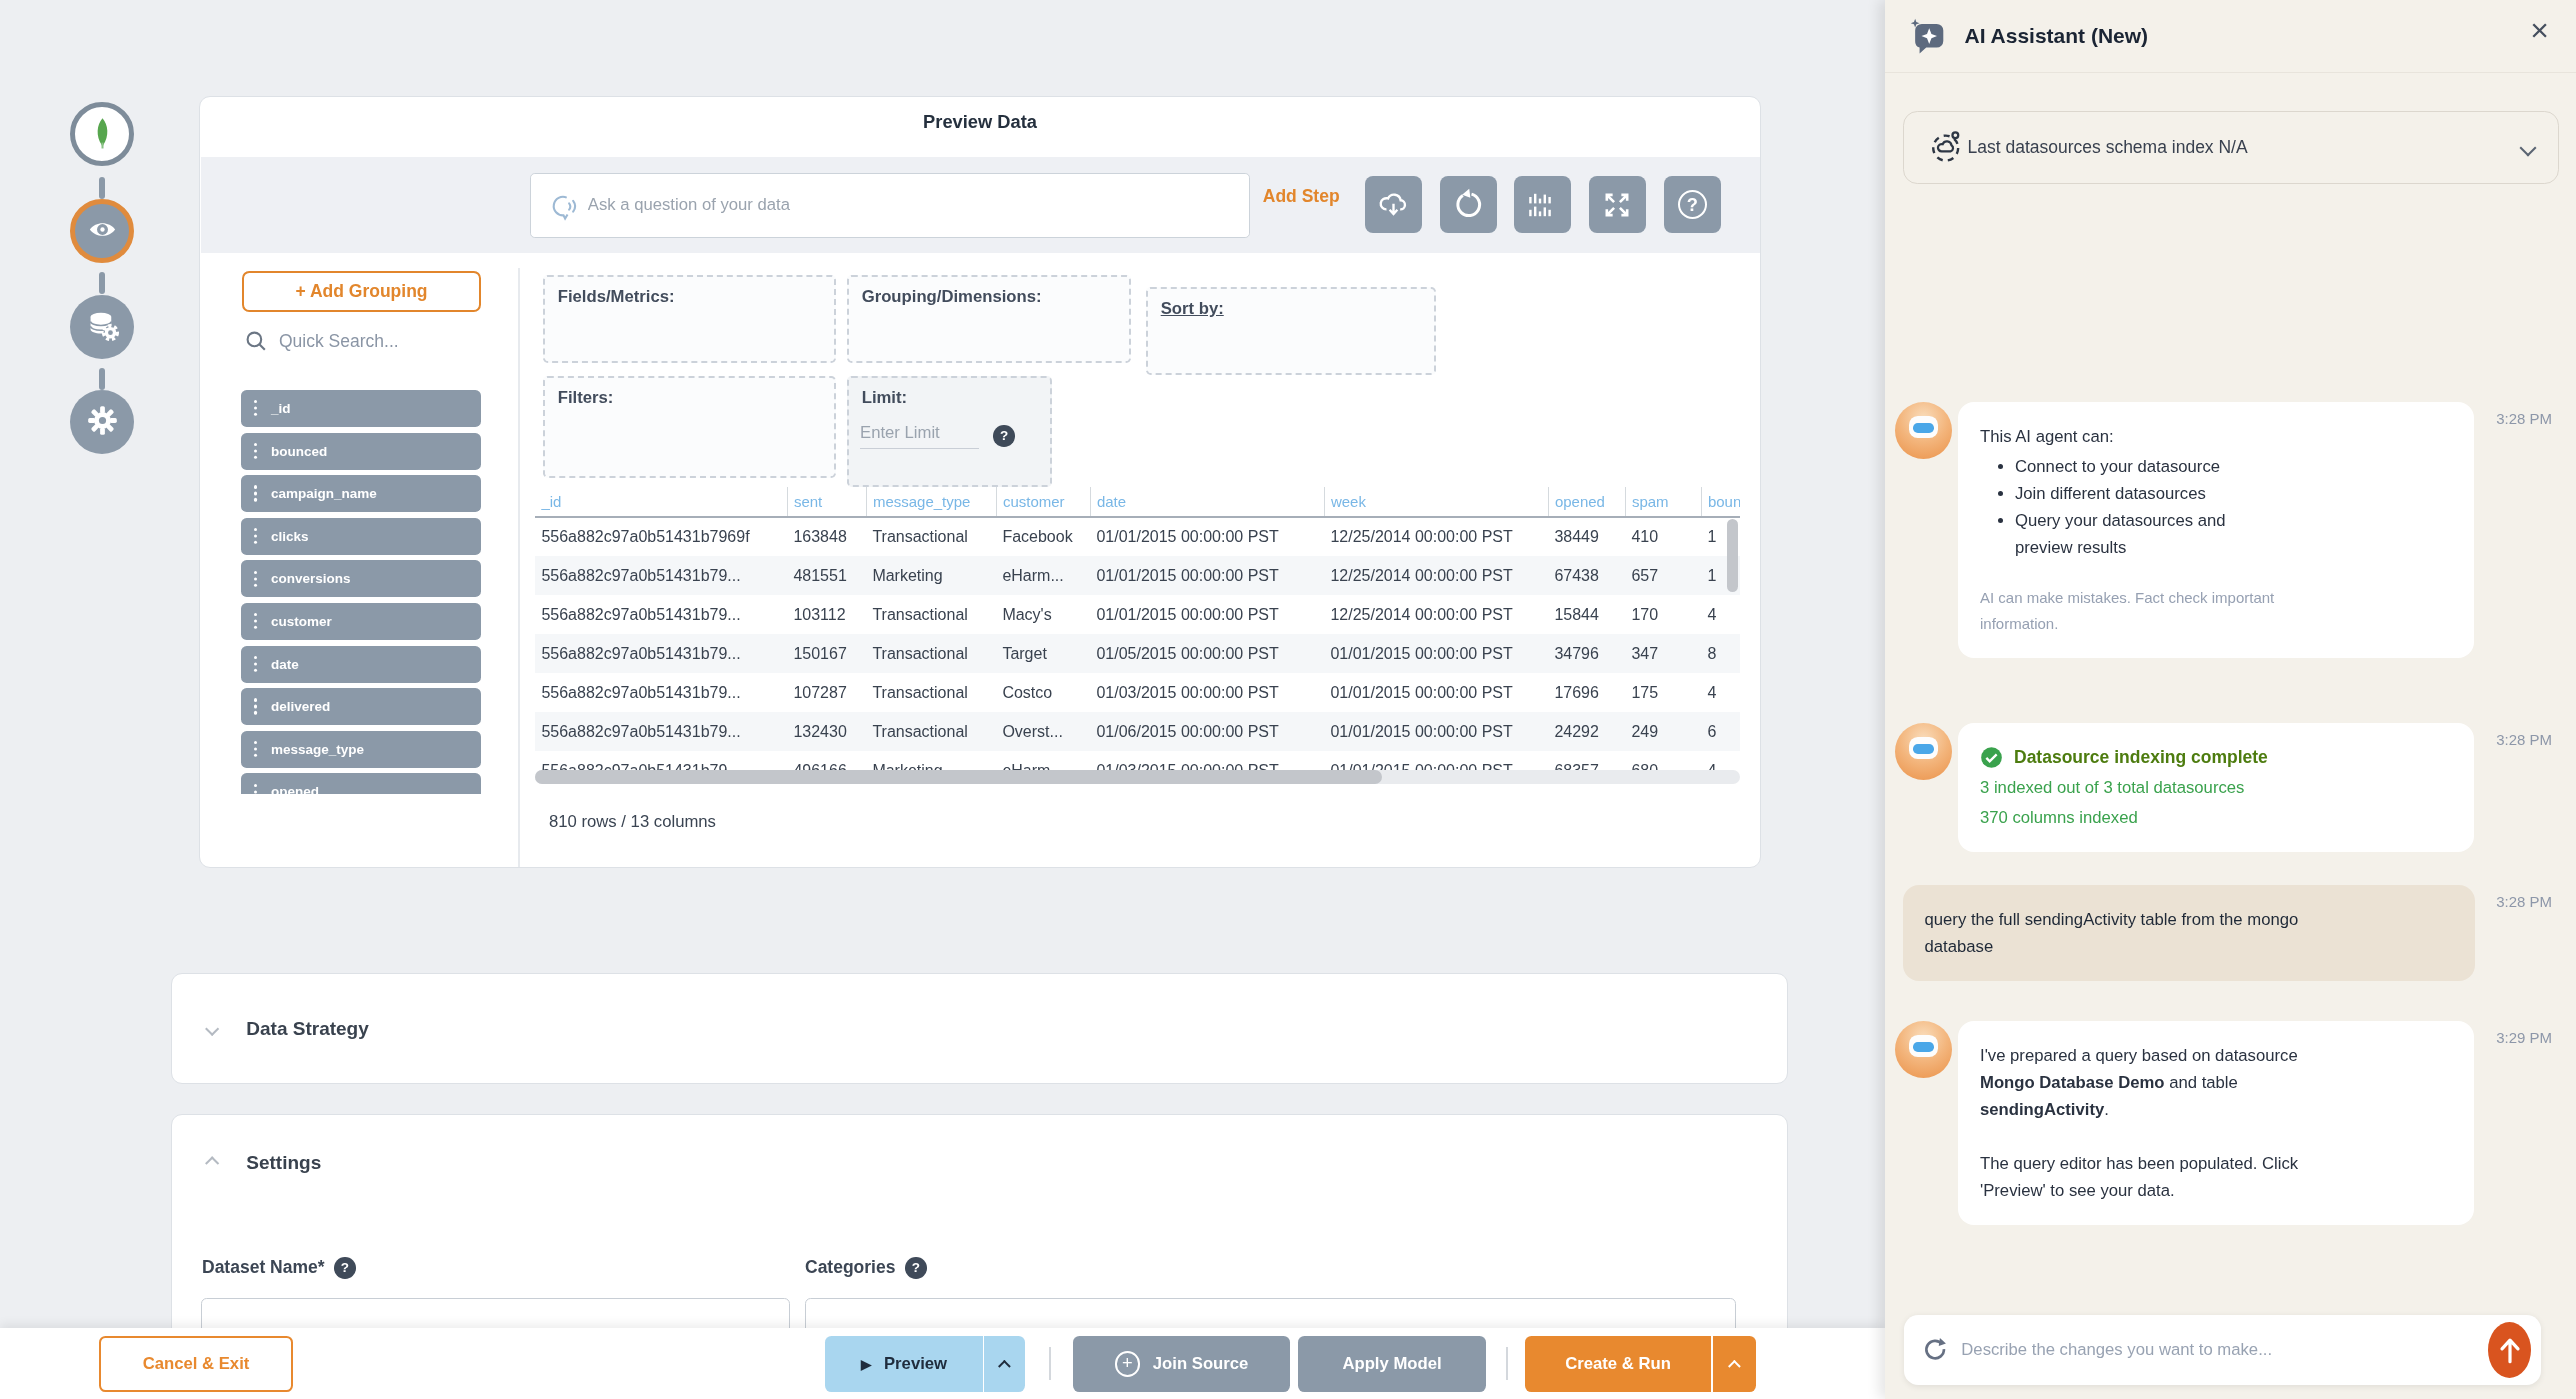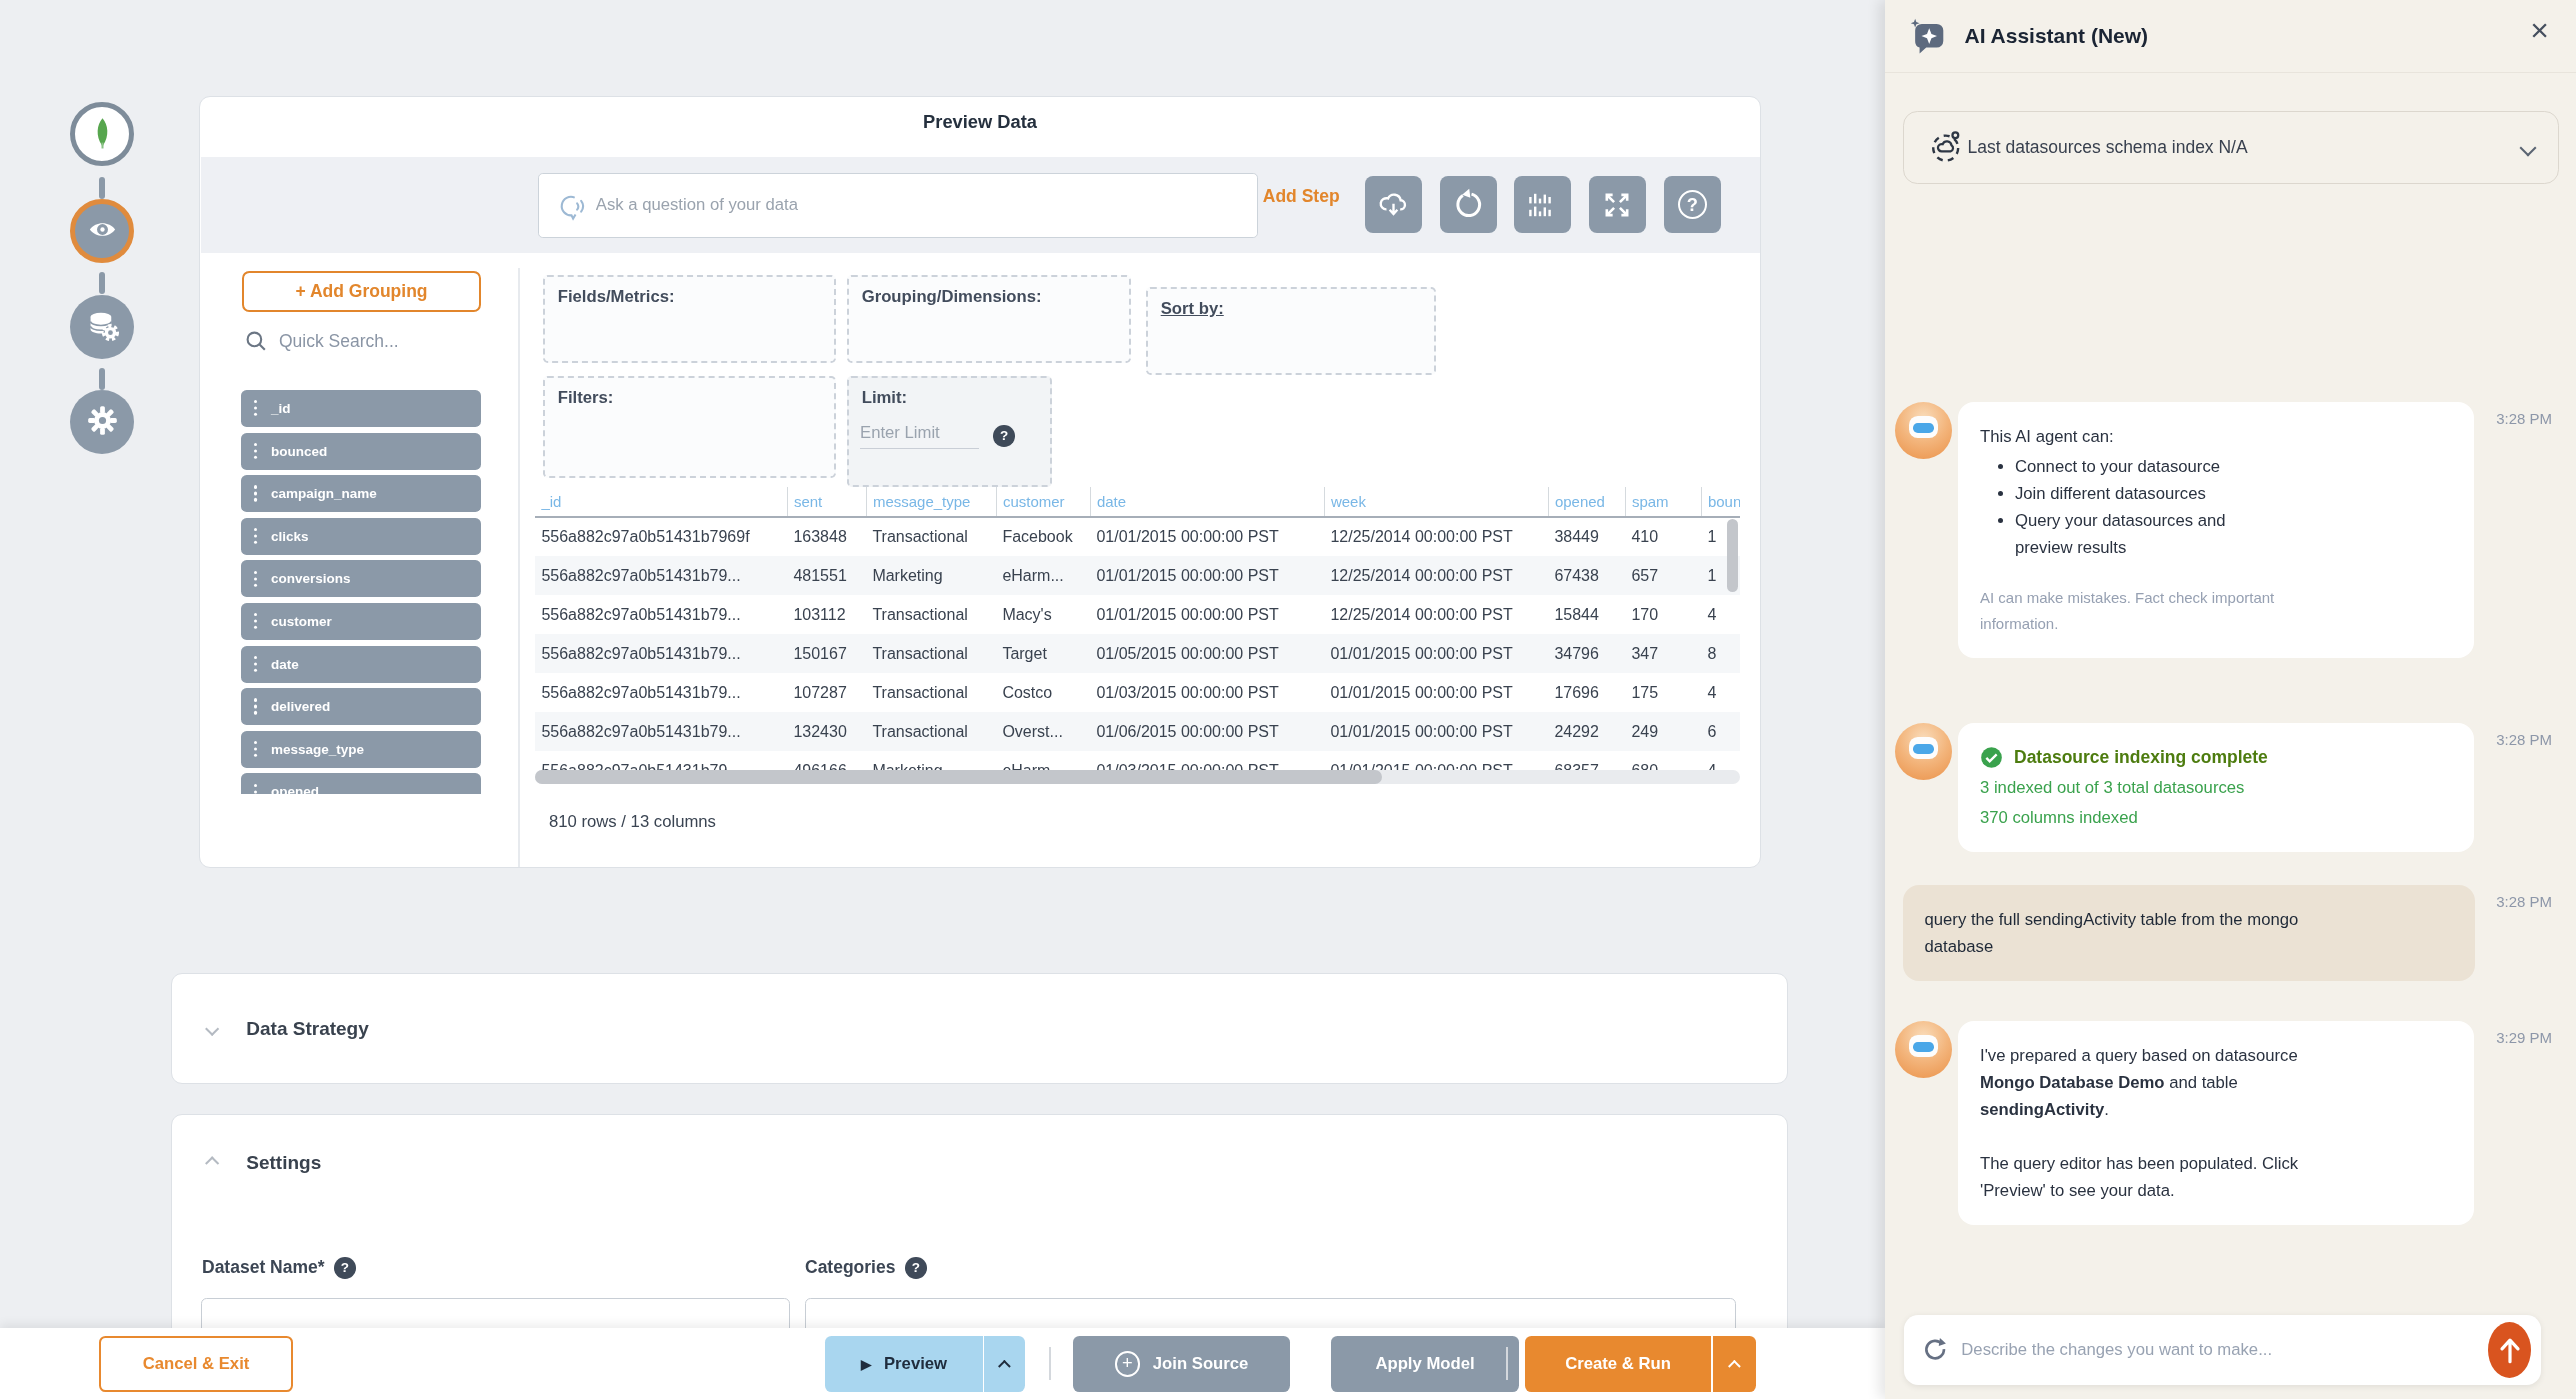--- a/index.html
+++ b/index.html
@@ -25,21 +25,21 @@
   .step.s3 { top:295px; background:#8b99a8; }
   .step.s4 { top:390px; background:#8b99a8; }
   .step-dash { position:absolute; left:99px; width:6.4px; height:22px; border-radius:3.2px; background:#8b99a8; }
 
   
   .card { background:#fff; border:1.6px solid #dde1e6; border-radius:11px; position:absolute; }
   .preview-card { left:199px; top:96px; width:1562px; height:772px; overflow:hidden; }
   .card-title { position:absolute; left:0; top:14.3px; width:100%; text-align:center; font-size:18.3px; font-weight:bold; color:#25303e; }
 
   .toolbar { position:absolute; left:0.8px; top:60px; width:1559px; height:96px; background:#eef0f4; }
-  .ask-wrap { position:absolute; left:329px; top:16px; width:720px; height:65px; background:#fff; border:1.6px solid #ccd3da; border-radius:4.8px;margin-left:8px; }
+  .ask-wrap { position:absolute; left:329px; top:16px; width:720px; height:65px; background:#fff; border:1.6px solid #ccd3da; border-radius:4.8px; }
   .ask-wrap svg { position:absolute; left:14.3px; top:13.5px; }
   .ask-input { position:absolute; left:57px; top:0; width:653px; height:62px; border:none; outline:none; font-size:16.7px; color:#3c4654; font-family:inherit; background:transparent; }
   .ask-input::placeholder { color:#9aa3ae; }
   .add-step { position:absolute; left:1062px; top:29px; font-size:17.5px; font-weight:bold; color:#e2862c; cursor:pointer; }
   .tbtn { position:absolute; top:19px; width:57px; height:57px; border-radius:8px; background:#8b99a8; display:flex; align-items:center; justify-content:center; cursor:pointer; }
   .qmark { width:29px; height:29px; border:2.4px solid #fff; border-radius:50%; color:#fff; font-size:18.3px; font-weight:bold; display:flex; align-items:center; justify-content:center; }
 
   .vdivider { position:absolute; left:318px; top:171px; width:1.6px; height:605px; background:#e7eaee; }
 
   .add-func-btn { position:absolute; left:42px; top:174px; width:239px; height:41px; border:2.4px solid #e2862c; border-radius:7.2px; background:#fff; color:#e2862c; font-size:17.5px; font-weight:bold; display:flex; align-items:center; justify-content:center; cursor:pointer; }
@@ -97,21 +97,21 @@
   .bbtn { position:absolute; top:8px; height:56px; display:flex; align-items:center; justify-content:center; gap:12.7px; font-size:16.7px; font-weight:bold; cursor:pointer; border-radius:6.4px; }
   .btn-cancel { left:99px; width:194px; background:#fff; border:2.4px solid #e8892f; color:#e8892f; }
   .btn-preview { left:825px; width:158px; background:#a9d6ef; color:#1f2c3d; border-radius:6.4px 0 0 6.4px; }
   .btn-preview::before { content:"\25B6"; font-size:13.5px; }
   .btn-preview-chev { left:984px; width:41px; background:#a9d6ef; color:#1f2c3d; border-radius:0 6.4px 6.4px 0; }
   .btn-preview-chev .chev, .btn-create-chev .chev { width:8.8px; height:8.8px; margin-top:4.8px; }
   .bar-div { position:absolute; top:19px; width:1.6px; height:33px; background:#d4d8dd; }
   .btn-join { left:1073px; width:217px; background:#8b99a8; color:#fff; }
   .plus-circle { width:25.5px; height:25.5px; border:2.4px solid #fff; border-radius:50%; display:flex; align-items:center; justify-content:center; font-size:18.3px; font-weight:normal; }
   .plus-circle::before { content:"+"; margin-top:-1.6px; }
-  .btn-apply { left:1298px; width:188px; background:#8b99a8; color:#fff;margin-left:33px; }
+  .btn-apply { left:1298px; width:188px; background:#8b99a8; color:#fff; }
   .btn-create { left:1525px; width:186px; background:#e8892f; color:#fff; border-radius:6.4px 0 0 6.4px; }
   .btn-create-chev { left:1713px; width:43px; background:#e8892f; color:#fff; border-radius:0 6.4px 6.4px 0; }
 
   
   .ai { position:absolute; left:1885px; top:0; width:691px; height:1399px; background:#f4f1ea; z-index:10; box-shadow:-5.6px 0 12.7px rgba(0,0,0,0.10); }
   .ai-header { position:relative; height:73px; border-bottom:1.6px solid #e8e4dc; display:flex; align-items:center; padding-left:22px; gap:17.5px; }
   .ai-title { font-size:21px; font-weight:bold; color:#1b2534; }
   .ai-close { position:absolute; right:27px; top:14.3px; font-size:32px; color:#454f5e; cursor:pointer; line-height:1; }
   .ai-close::before { content:"\00D7"; }
   .schema-select { position:absolute; left:17.5px; top:111px; width:656px; height:73px; border:1.6px solid #dcd7ce; border-radius:14.3px; display:flex; align-items:center; padding:0 24px; gap:3px; cursor:pointer; }

